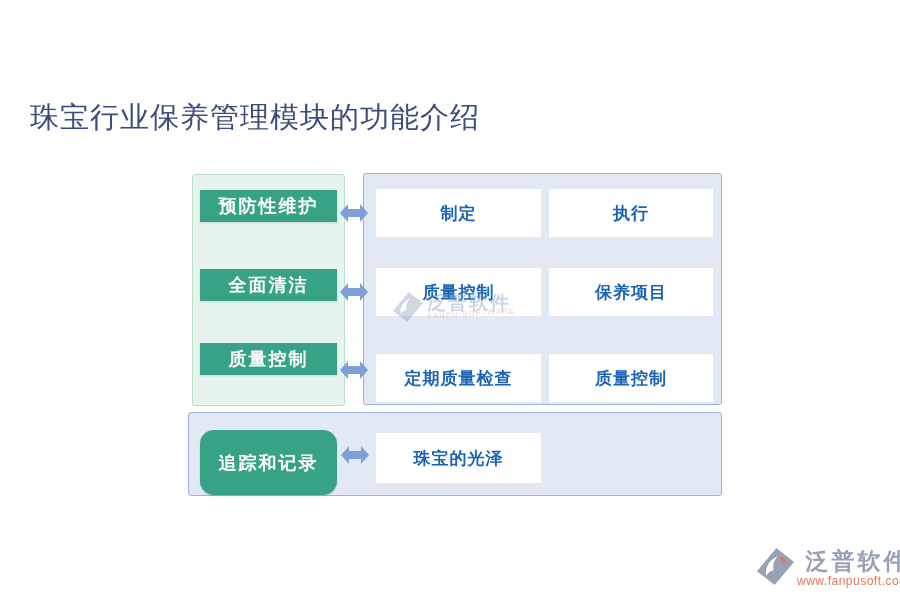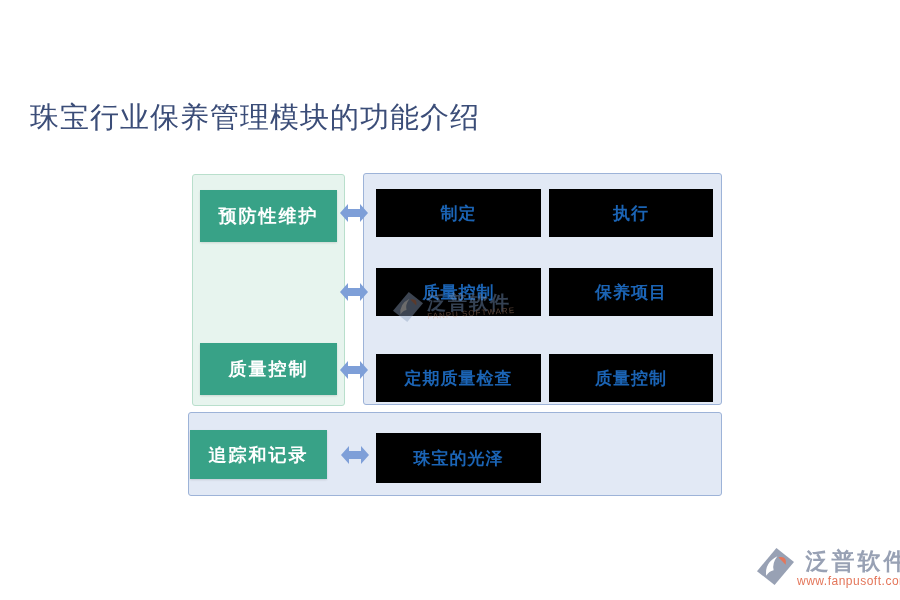--- a/index.html
+++ b/index.html
@@ -24,25 +24,25 @@
     left:188px;top:412px;width:534px;height:84px;
     background:#e2e9f5;border:1px solid #9db3d8;
   }
   .btn-green{
     position:absolute;box-sizing:border-box;
     background:#38a287;color:#ffffff;
     display:flex;align-items:center;justify-content:center;
     font-size:18px;font-weight:700;letter-spacing:2px;
     box-shadow:0 1px 2px rgba(0,0,0,0.12);
   }
-  .panel-green .btn-green{left:7px;width:137px;height:52px;}
+  .panel-green .btn-green{left:7px;width:137px;height:32px;}
   .btn-1{top:15px;} .btn-2{top:94px;} .btn-3{top:168px;}
-  .panel-bottom .btn-green{left:1px;top:17px;width:137px;height:49px;}
+  .panel-bottom .btn-green{left:11px;top:17px;width:137px;height:65px;border-radius:14px;}
   .box-white{
-    position:absolute;background:#000000;color:#1b64b5;
+    position:absolute;background:#ffffff;color:#1b64b5;
     display:flex;align-items:center;justify-content:center;
     font-size:17px;font-weight:700;letter-spacing:1px;height:48px;
   }
   .panel-blue .col1{left:12px;width:165px;}
   .panel-blue .col2{left:185px;width:164px;}
   .row-a{top:15px;} .row-b{top:94px;} .row-c{top:180px;}
   .panel-bottom .box-white{top:20px;height:50px;}
   .panel-bottom .col1{left:187px;width:165px;}
   .panel-bottom .col2{left:360px;width:164px;}
   .arrow{position:absolute;width:28px;height:22px;}
@@ -81,20 +81,23 @@
 </head>
 <body>
 
 <div class="canvas">
 
   <div class="title">珠宝行业保养管理模块的功能介绍</div>
 
   <div class="panel panel-green">
     <div class="btn-green btn-1">
       <span>预防性维护</span>
+    </div>
+    <div class="btn-green btn-2">
+      <span>全面清洁</span>
     </div>
     <div class="btn-green btn-3">
       <span>质量控制</span>
     </div>
   </div>
 
   <div class="panel panel-blue">
     <div class="box-white col1 row-a">制定</div>
     <div class="box-white col2 row-a">执行</div>
     <div class="box-white col1 row-b">质量控制</div>

